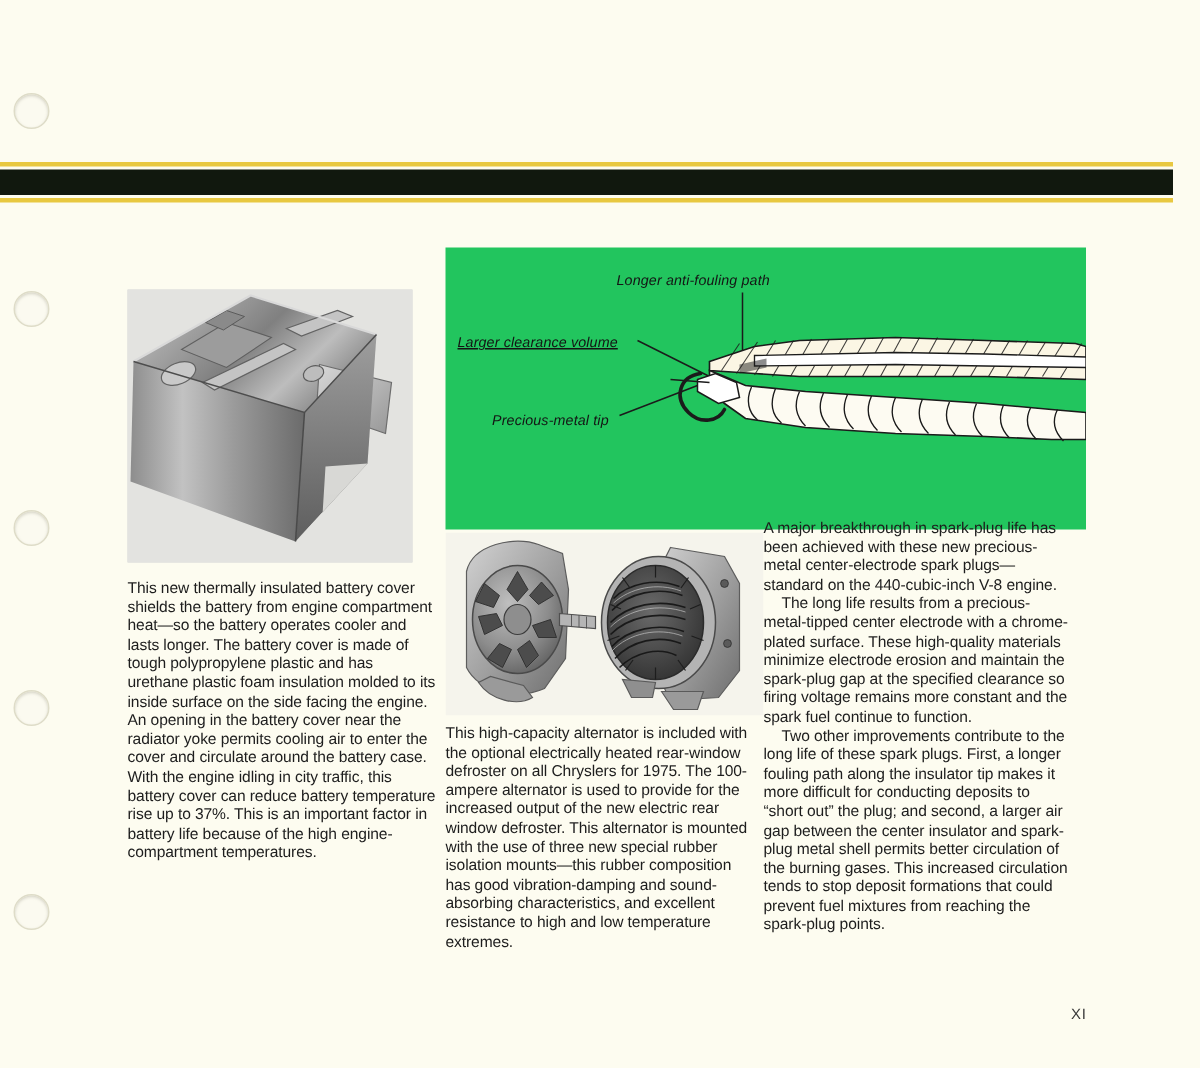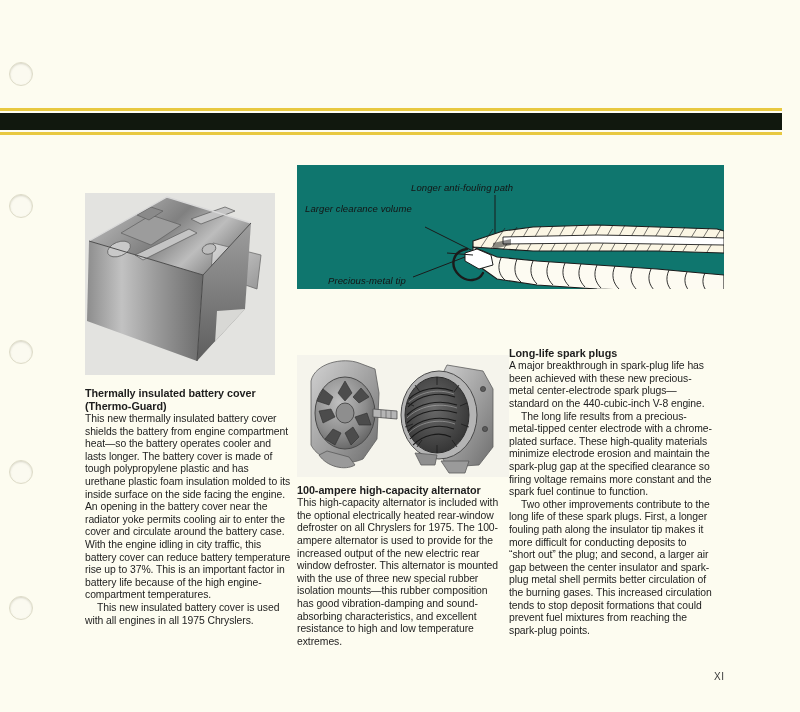--- a/index.html
+++ b/index.html
@@ -45,34 +45,34 @@
     border-radius: 50%;
     border: 1px solid #dedcc8;
     background: #fbfaf0;
     box-shadow: inset 0 1px 2px rgba(170,168,150,0.45);
   }
 
   
   .yellow-panel {
     position: absolute;
     left: 297px; top: 165px;
-    width: 427px; height: 124px;
-    background: #0f766e;
+    width: 427px; height: 188px;
+    background: #22c55e;
     overflow: hidden;
   }
   .callout {
     position: absolute;
     font-style: italic;
     font-size: 9.5px;
     color: #141414;
     white-space: nowrap;
     letter-spacing: 0.1px;
   }
   .cal-anti  { left: 114px; top: 17px; }
-  .cal-clear { left: 8px;  top: 38px; }
+  .cal-clear { left: 8px;  top: 58px; text-decoration: underline; }
   .cal-tip   { left: 31px; top: 110px; }
 
   
   .photo {
     position: absolute;
     background: #d6d6d6;
   }
   .photo-battery {
     left: 85px; top: 193px;
     width: 190px; height: 182px;
@@ -345,35 +345,28 @@
         <circle cx="186" cy="34" r="2.6" fill="#5a5a5a" stroke="#333" stroke-width="0.6"></circle>
         <circle cx="188" cy="74" r="2.6" fill="#5a5a5a" stroke="#333" stroke-width="0.6"></circle>
 
         <path d="M144,106 L152,118 L168,118 L172,106 Z" fill="#9a9a9a" stroke="#5a5a5a" stroke-width="0.8"></path>
         <path d="M118,98 L124,110 L138,110 L140,100 Z" fill="#8f8f8f" stroke="#5a5a5a" stroke-width="0.8"></path>
       </g>
     </svg>
   </div>
 
   <div class="col col-1">
-    <h2>
-      <span>Thermally insulated battery cover</span><br>
-      <span>(Thermo-Guard)</span>
-    </h2>
     <p>This new thermally insulated battery cover shields the battery from engine compartment heat—so the battery operates cooler and lasts longer. The battery cover is made of tough polypropylene plastic and has urethane plastic foam insulation molded to its inside surface on the side facing the engine. An opening in the battery cover near the radiator yoke permits cooling air to enter the cover and circulate around the battery case. With the engine idling in city traffic, this battery cover can reduce battery temperature rise up to 37%. This is an important factor in battery life because of the high engine-compartment temperatures.</p>
-    <p class="indent">This new insulated battery cover is used with all engines in all 1975 Chryslers.</p>
   </div>
 
   <div class="col col-2">
-    <h2>100-ampere high-capacity alternator</h2>
     <p>This high-capacity alternator is included with the optional electrically heated rear-window defroster on all Chryslers for 1975. The 100-ampere alternator is used to provide for the increased output of the new electric rear window defroster. This alternator is mounted with the use of three new special rubber isolation mounts—this rubber composition has good vibration-damping and sound-absorbing characteristics, and excellent resistance to high and low temperature extremes.</p>
   </div>
 
   <div class="col col-3">
-    <h2>Long-life spark plugs</h2>
     <p>A major breakthrough in spark-plug life has been achieved with these new precious-metal center-electrode spark plugs—standard on the 440-cubic-inch V-8 engine.</p>
     <p class="indent">The long life results from a precious-metal-tipped center electrode with a chrome-plated surface. These high-quality materials minimize electrode erosion and maintain the spark-plug gap at the specified clearance so firing voltage remains more constant and the spark fuel continue to function.</p>
     <p class="indent">Two other improvements contribute to the long life of these spark plugs. First, a longer fouling path along the insulator tip makes it more difficult for conducting deposits to “short out” the plug; and second, a larger air gap between the center insulator and spark-plug metal shell permits better circulation of the burning gases. This increased circulation tends to stop deposit formations that could prevent fuel mixtures from reaching the spark-plug points.</p>
   </div>
 
   <div class="page-number">XI</div>
   <div class="watermark">www.hamtramck-historical.com</div>
 
 </div>
 

